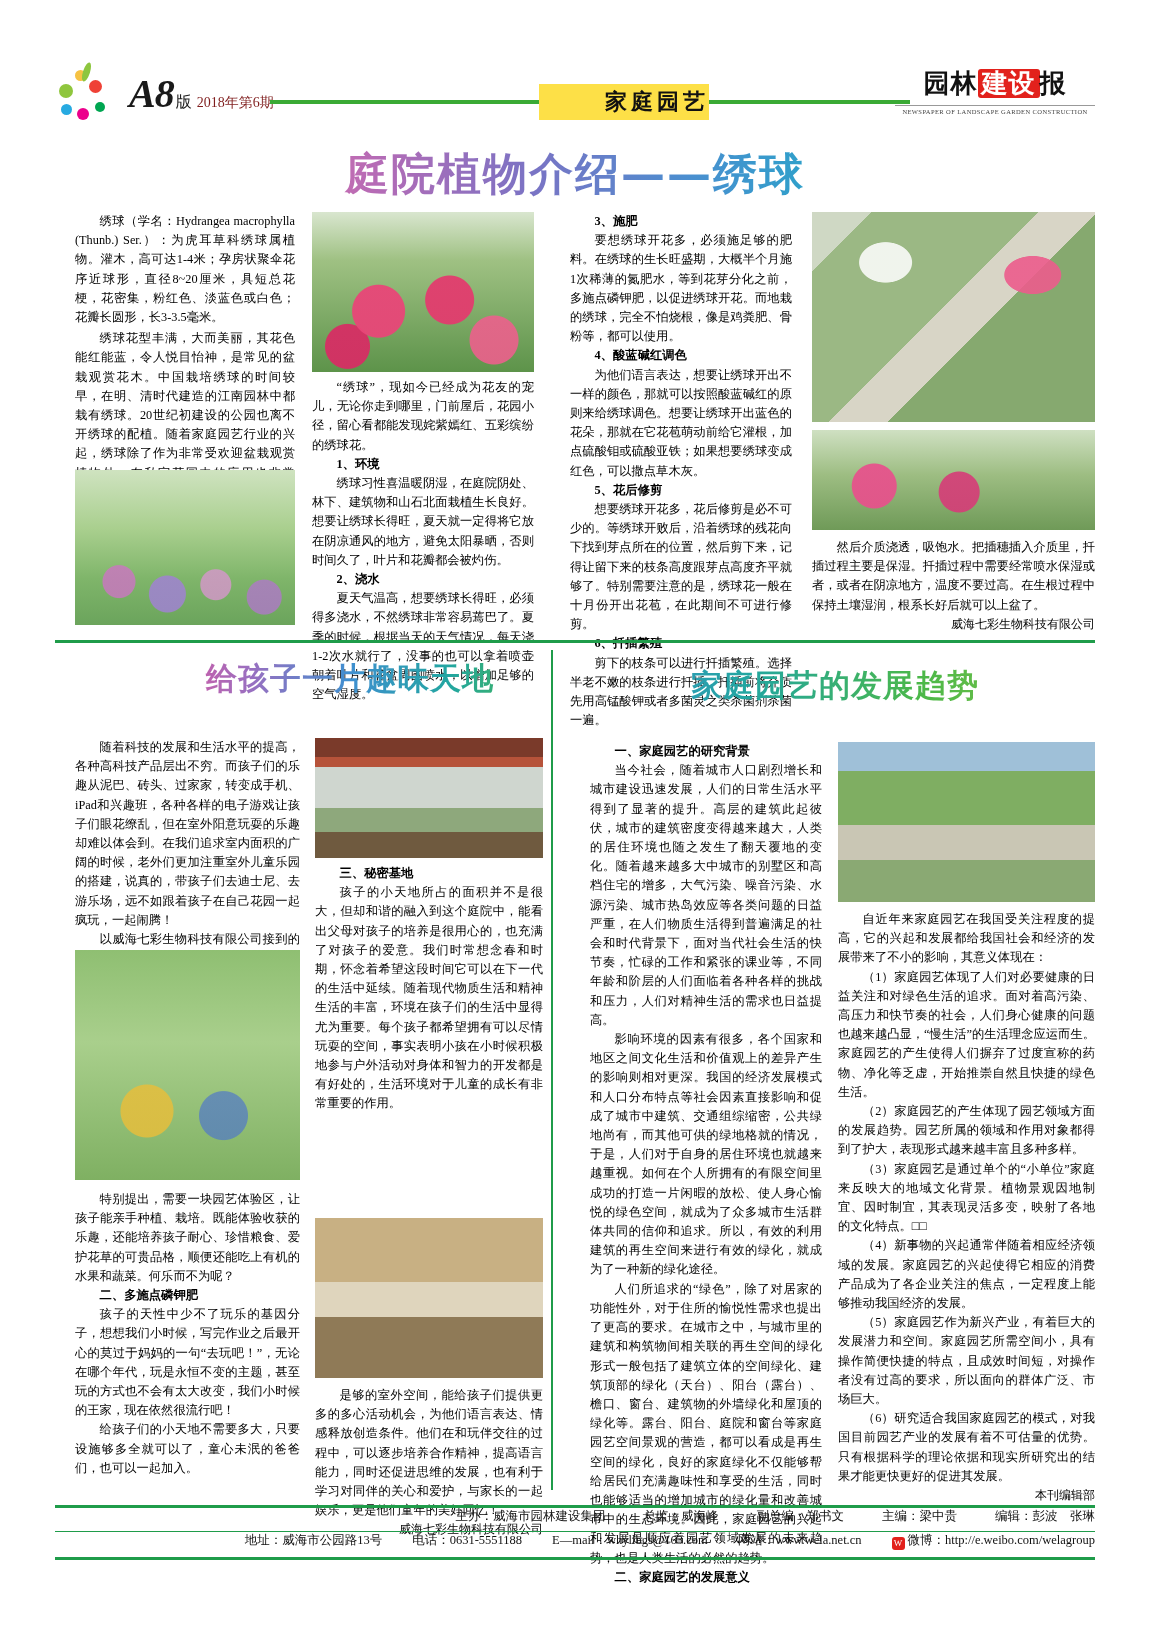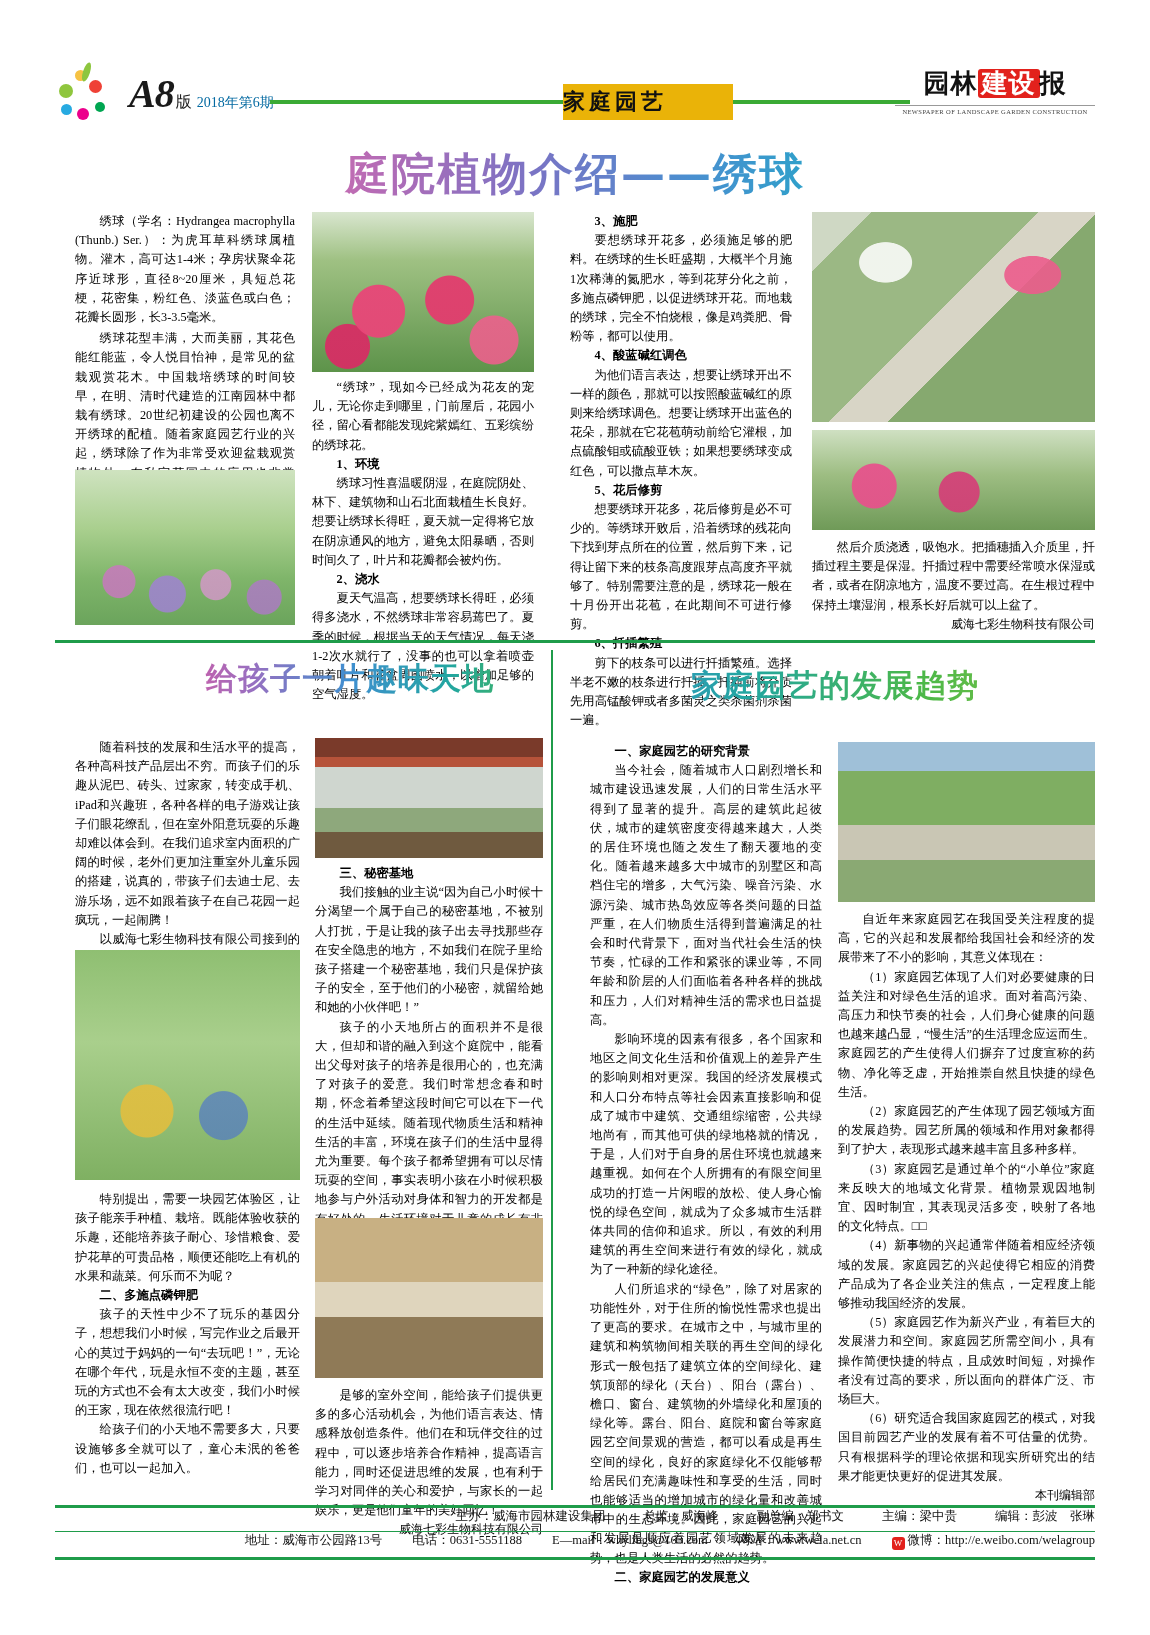--- a/index.html
+++ b/index.html
@@ -22,24 +22,24 @@
   .d2 { width:11px;height:11px; background:#f6c243; left:20px; top:6px;}
   .d3 { width:13px;height:13px; background:#ef4136; left:34px; top:16px;}
   .d4 { width:11px;height:11px; background:#27aae1; left:6px; top:40px;}
   .d5 { width:12px;height:12px; background:#ec008c; left:22px; top:44px;}
   .d6 { width:10px;height:10px; background:#00a651; left:40px; top:38px;}
   .d7 { width:7px;height:20px; background:#8dc63f; left:28px; top:-2px; border-radius:4px; transform:rotate(18deg);}
 
   .page-num { position:absolute; left:74px; top:12px; font-family:"Liberation Serif", serif; }
   .page-num .a8 { font-size:40px; font-style:italic; font-weight:bold; color:#1a1a1a; letter-spacing:-1px;}
   .page-num .ban { font-size:16px; color:#222; margin-left:2px;}
-  .page-num .issue { font-size:14px; color:#0369a1; margin-left:5px;}
+  .page-num .issue { font-size:14px; color:#7f1d1d; margin-left:5px;}
 
   .mast-rule { position:absolute; left:215px; top:42px; width:640px; height:4px; background:#3aaa35; }
-  .mast-title-box { position:absolute; left:508px; top:26px; width:170px; height:36px; background:#eab308; text-align:left; }
+  .mast-title-box { position:absolute; left:484px; top:26px; width:170px; height:36px; background:#fde047; text-align:right; }
   .mast-title { font-size:22px; font-weight:bold; letter-spacing:4px; color:#111; line-height:36px; }
 
   .brand { position:absolute; right:0; top:8px; width:200px; text-align:center; }
   .brand .bl { font-size:26px; font-weight:bold; color:#111; letter-spacing:1px; }
   .brand .bl em { font-style:normal; background:#e2211c; color:#fff; padding:0 4px; border-radius:3px; }
   .brand .bsub { margin-top:4px; font-size:6.5px; color:#444; letter-spacing:0.4px; border-top:1px solid #999; padding-top:2px;}
 
   
   .headline {
     position:absolute; left:0; top:145px; width:1150px; text-align:center;
@@ -191,21 +191,20 @@
     <p class="sub">二、多施点磷钾肥</p>
     <p>孩子的天性中少不了玩乐的基因分子，想想我们小时候，写完作业之后最开心的莫过于妈妈的一句“去玩吧！”，无论在哪个年代，玩是永恒不变的主题，甚至玩的方式也不会有太大改变，我们小时候的王家，现在依然很流行吧！</p>
     <p>给孩子们的小天地不需要多大，只要设施够多全就可以了，童心未泯的爸爸们，也可以一起加入。</p>
   </div>
 
   <div class="photo" style="left:315px; top:738px; width:228px; height:120px;
        background:
        linear-gradient(180deg,#7a3a2a 0 16%, #b6533a 16% 24%, #cfd6cf 24% 58%, #8ea87c 58% 78%, #6f5a3f 78% 100%);"></div>
   <div class="col" style="left:315px; top:864px; width:228px;">
     <p class="sub">三、秘密基地</p>
-    <p>我们接触的业主说“因为自己小时候十分渴望一个属于自己的秘密基地，不被别人打扰，于是让我的孩子出去寻找那些存在安全隐患的地方，不如我们在院子里给孩子搭建一个秘密基地，我们只是保护孩子的安全，至于他们的小秘密，就留给她和她的小伙伴吧！”</p>
     <p>孩子的小天地所占的面积并不是很大，但却和谐的融入到这个庭院中，能看出父母对孩子的培养是很用心的，也充满了对孩子的爱意。我们时常想念春和时期，怀念着希望这段时间它可以在下一代的生活中延续。随着现代物质生活和精神生活的丰富，环境在孩子们的生活中显得尤为重要。每个孩子都希望拥有可以尽情玩耍的空间，事实表明小孩在小时候积极地参与户外活动对身体和智力的开发都是有好处的，生活环境对于儿童的成长有非常重要的作用。</p>
   </div>
   <div class="photo" style="left:315px; top:1218px; width:228px; height:160px;
        background:
        linear-gradient(180deg,#c8b083 0 40%, #dfd5bd 40% 62%, #8f7a57 62% 100%),
        radial-gradient(circle at 24% 70%, rgba(30,110,80,.9) 0 28px, rgba(0,0,0,0) 29px);"></div>
   <div class="col" style="left:315px; top:1386px; width:228px;">
     <p>是够的室外空间，能给孩子们提供更多的多心活动机会，为他们语言表达、情感释放创造条件。他们在和玩伴交往的过程中，可以逐步培养合作精神，提高语言能力，同时还促进思维的发展，也有利于学习对同伴的关心和爱护，与家长的一起娱乐，更是他们童年的美好回忆！</p>
     <p class="sig">威海七彩生物科技有限公司</p>
   </div>

